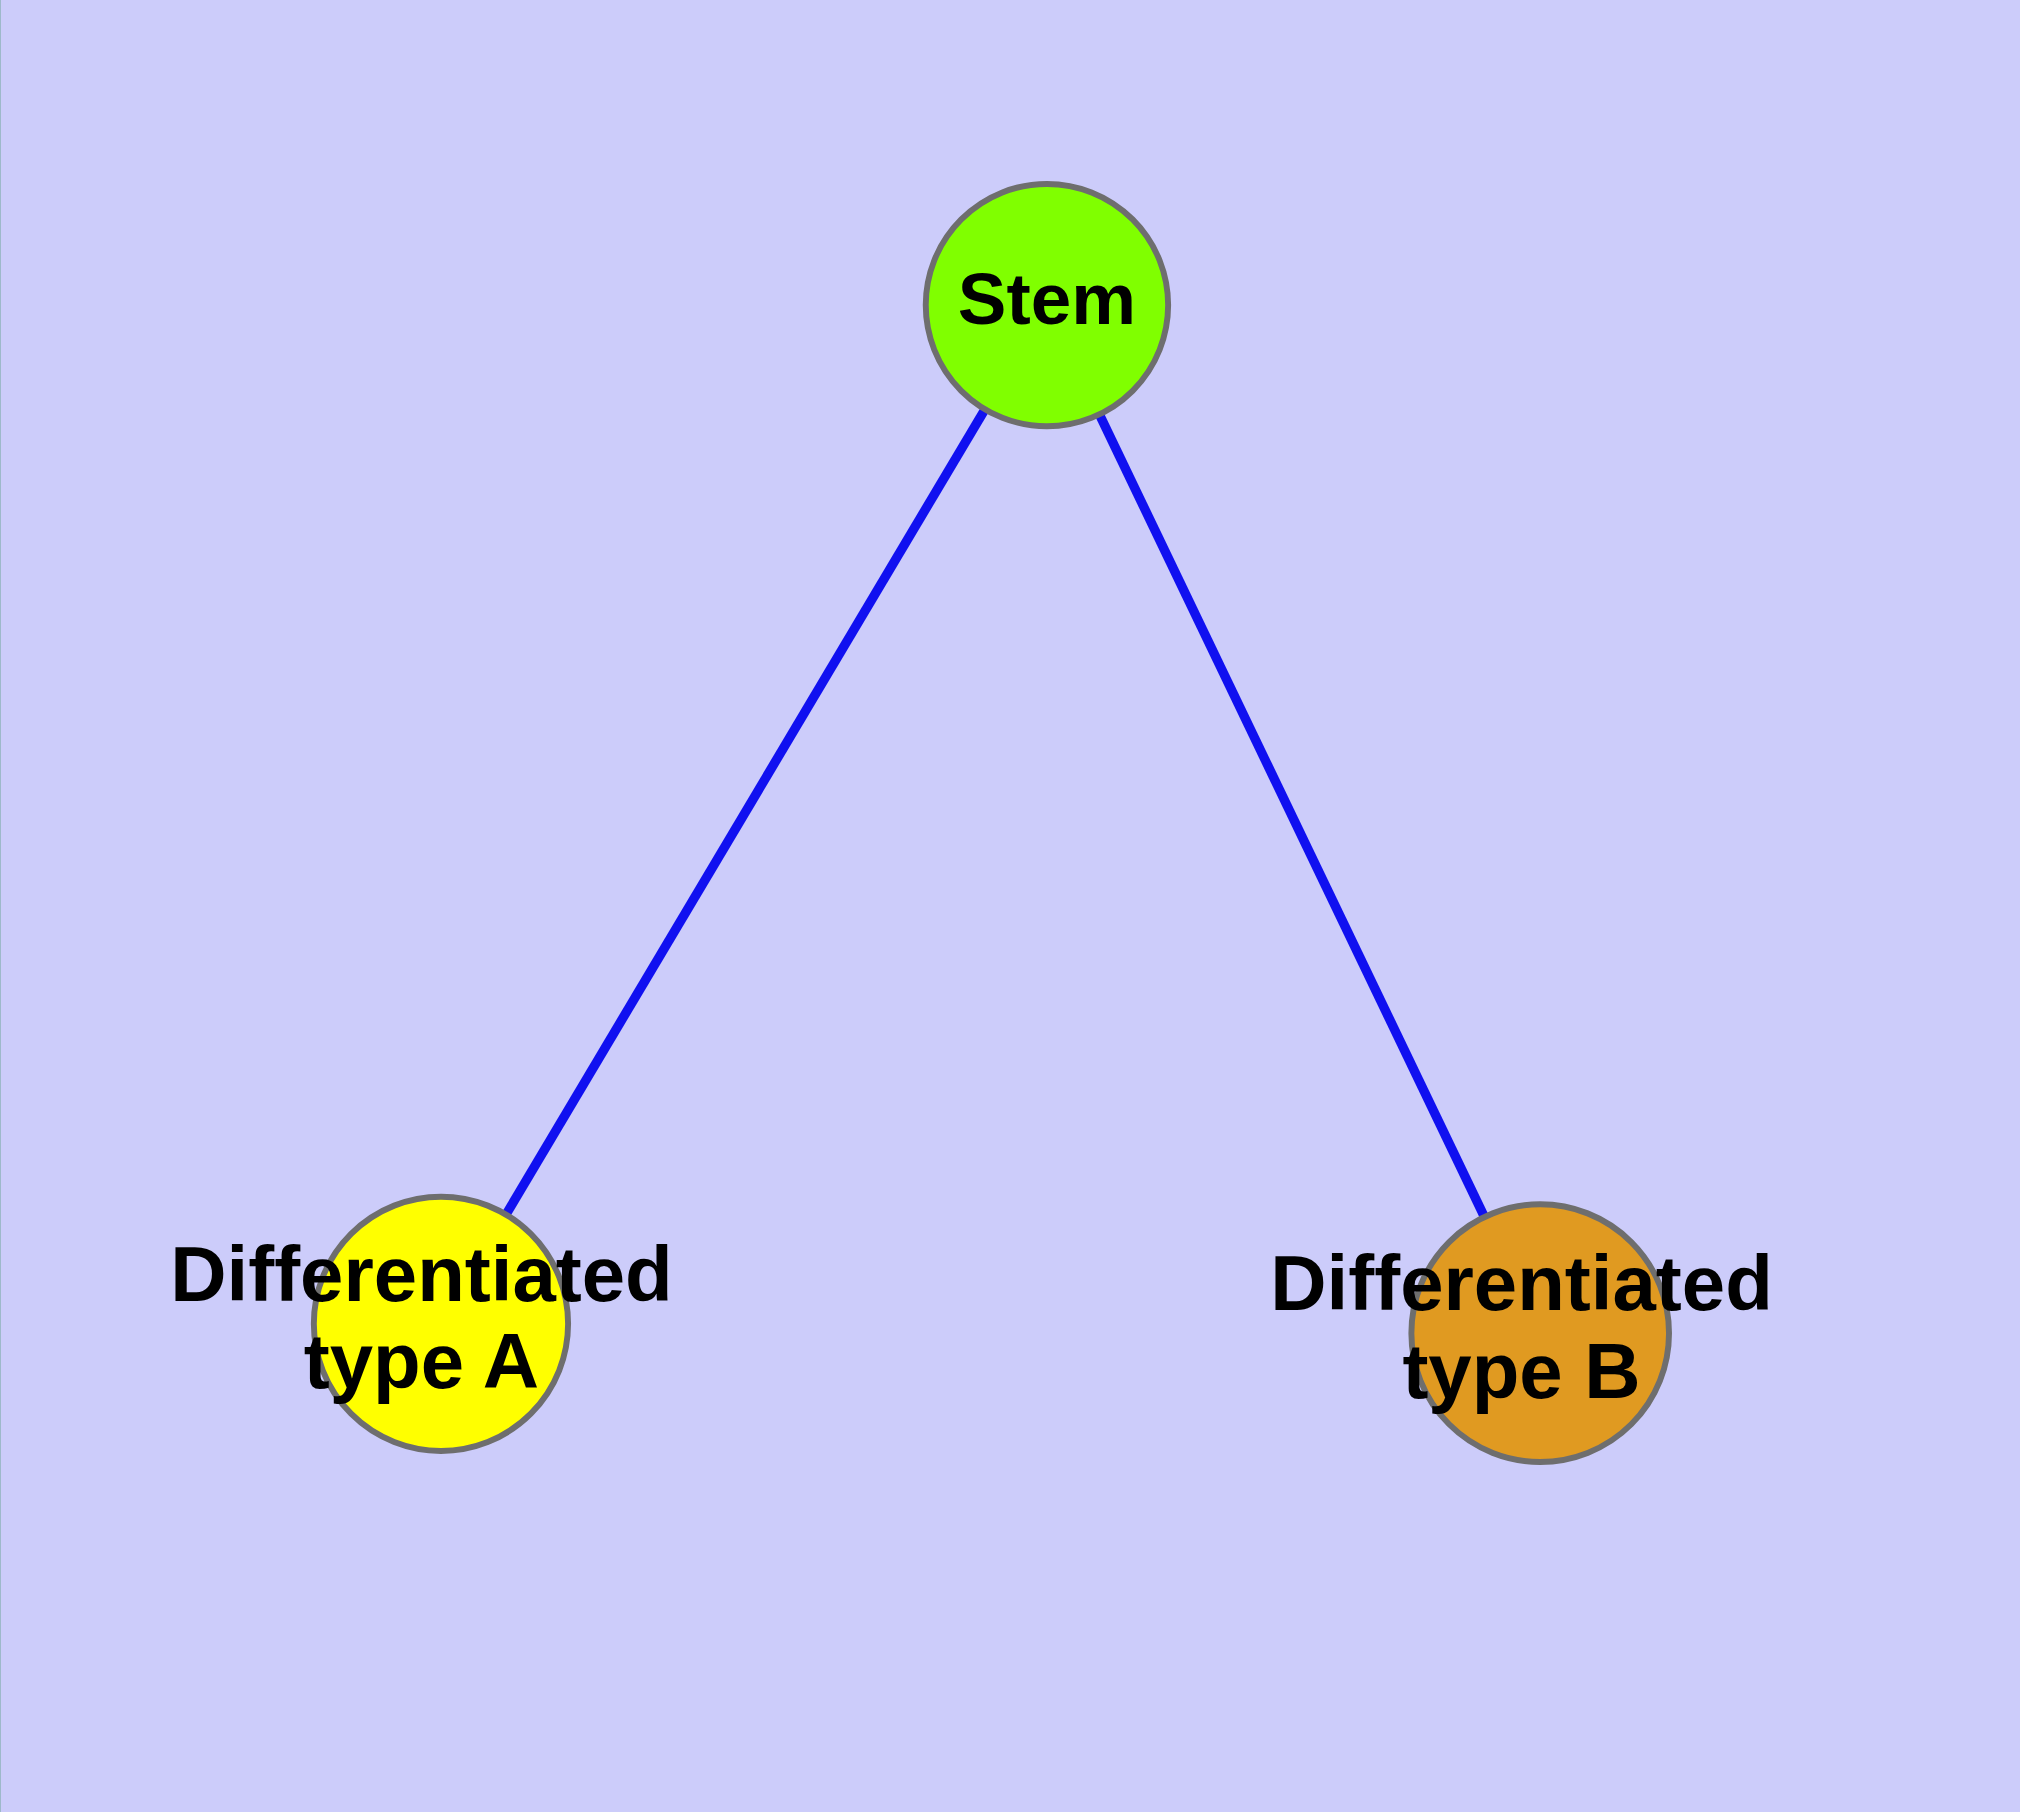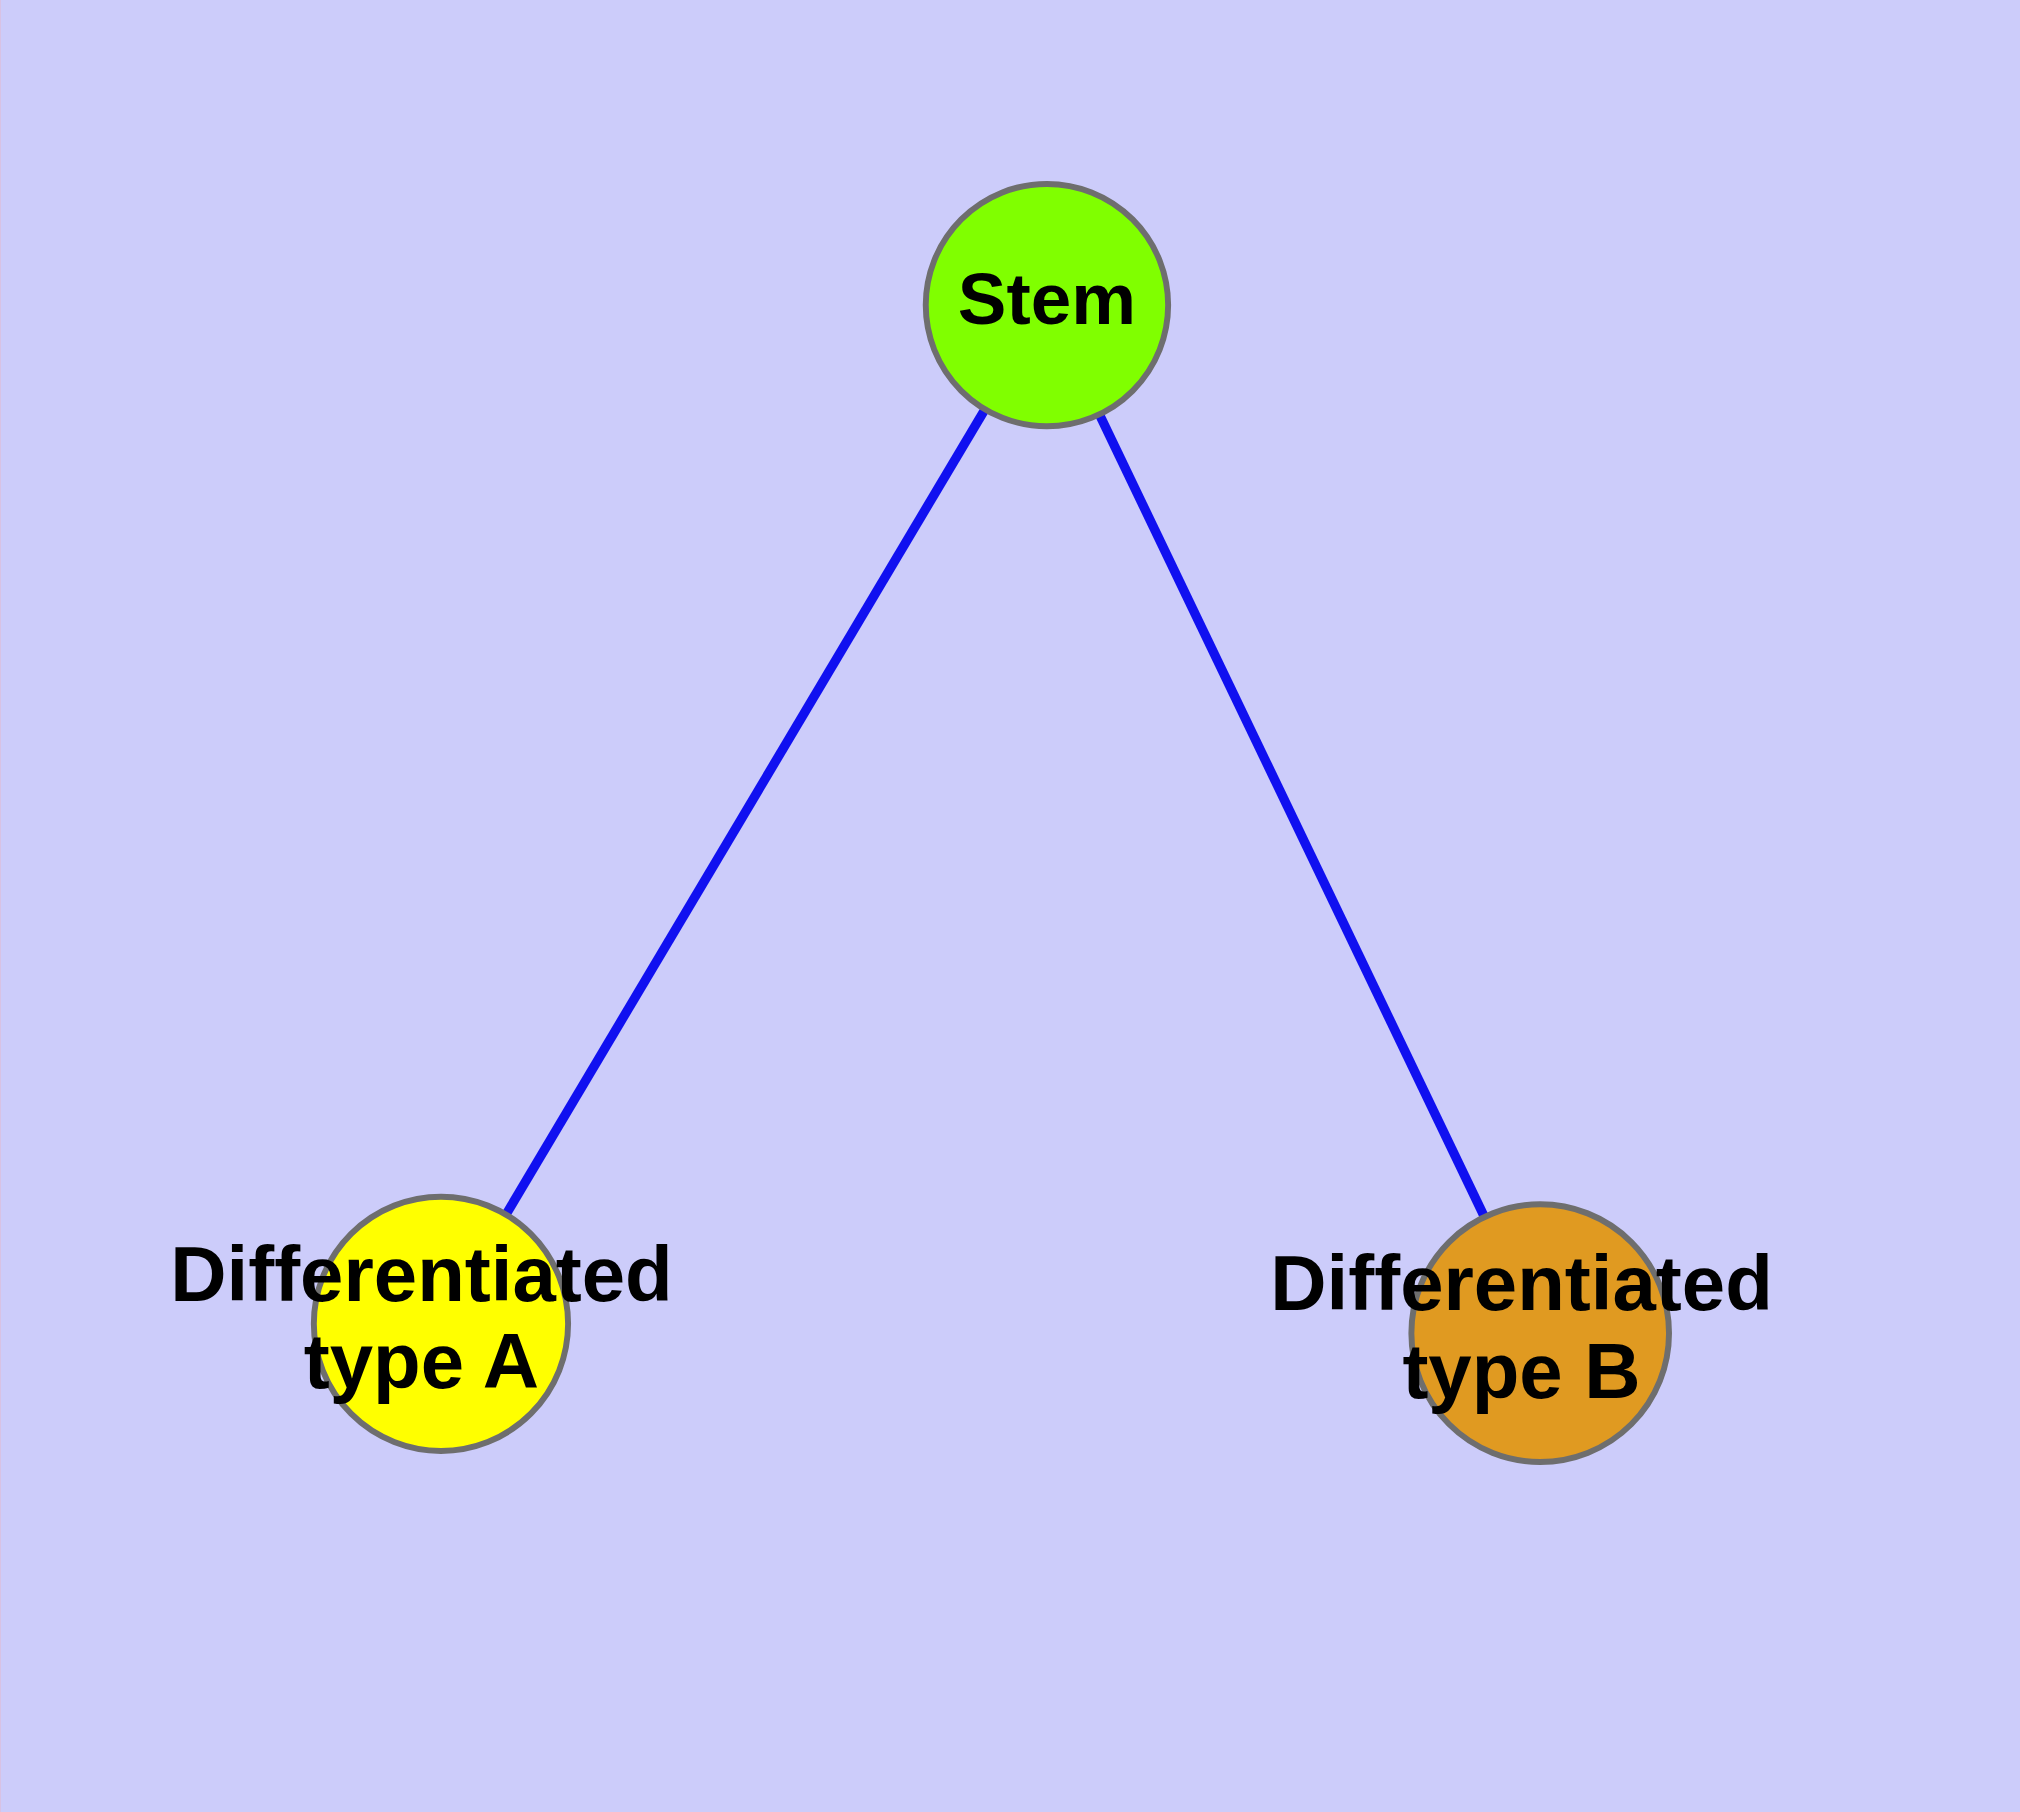--- a/index.html
+++ b/index.html
@@ -11,21 +11,21 @@
   body {
     width: 2021px;
     height: 1812px;
     overflow: hidden;
     font-family: "Liberation Sans", sans-serif;
   }
   #diagram-root {
     position: relative;
     width: 1830px;
     height: 1812px;
-    background: #fca5a5;
+    background: #15803d;
   }
   svg#graph {
     display: block;
     width: 2021px;
     height: 1812px;
   }
   .edge-line {
     stroke: #1010f0;
     stroke-width: 11;
     stroke-linecap: butt;

